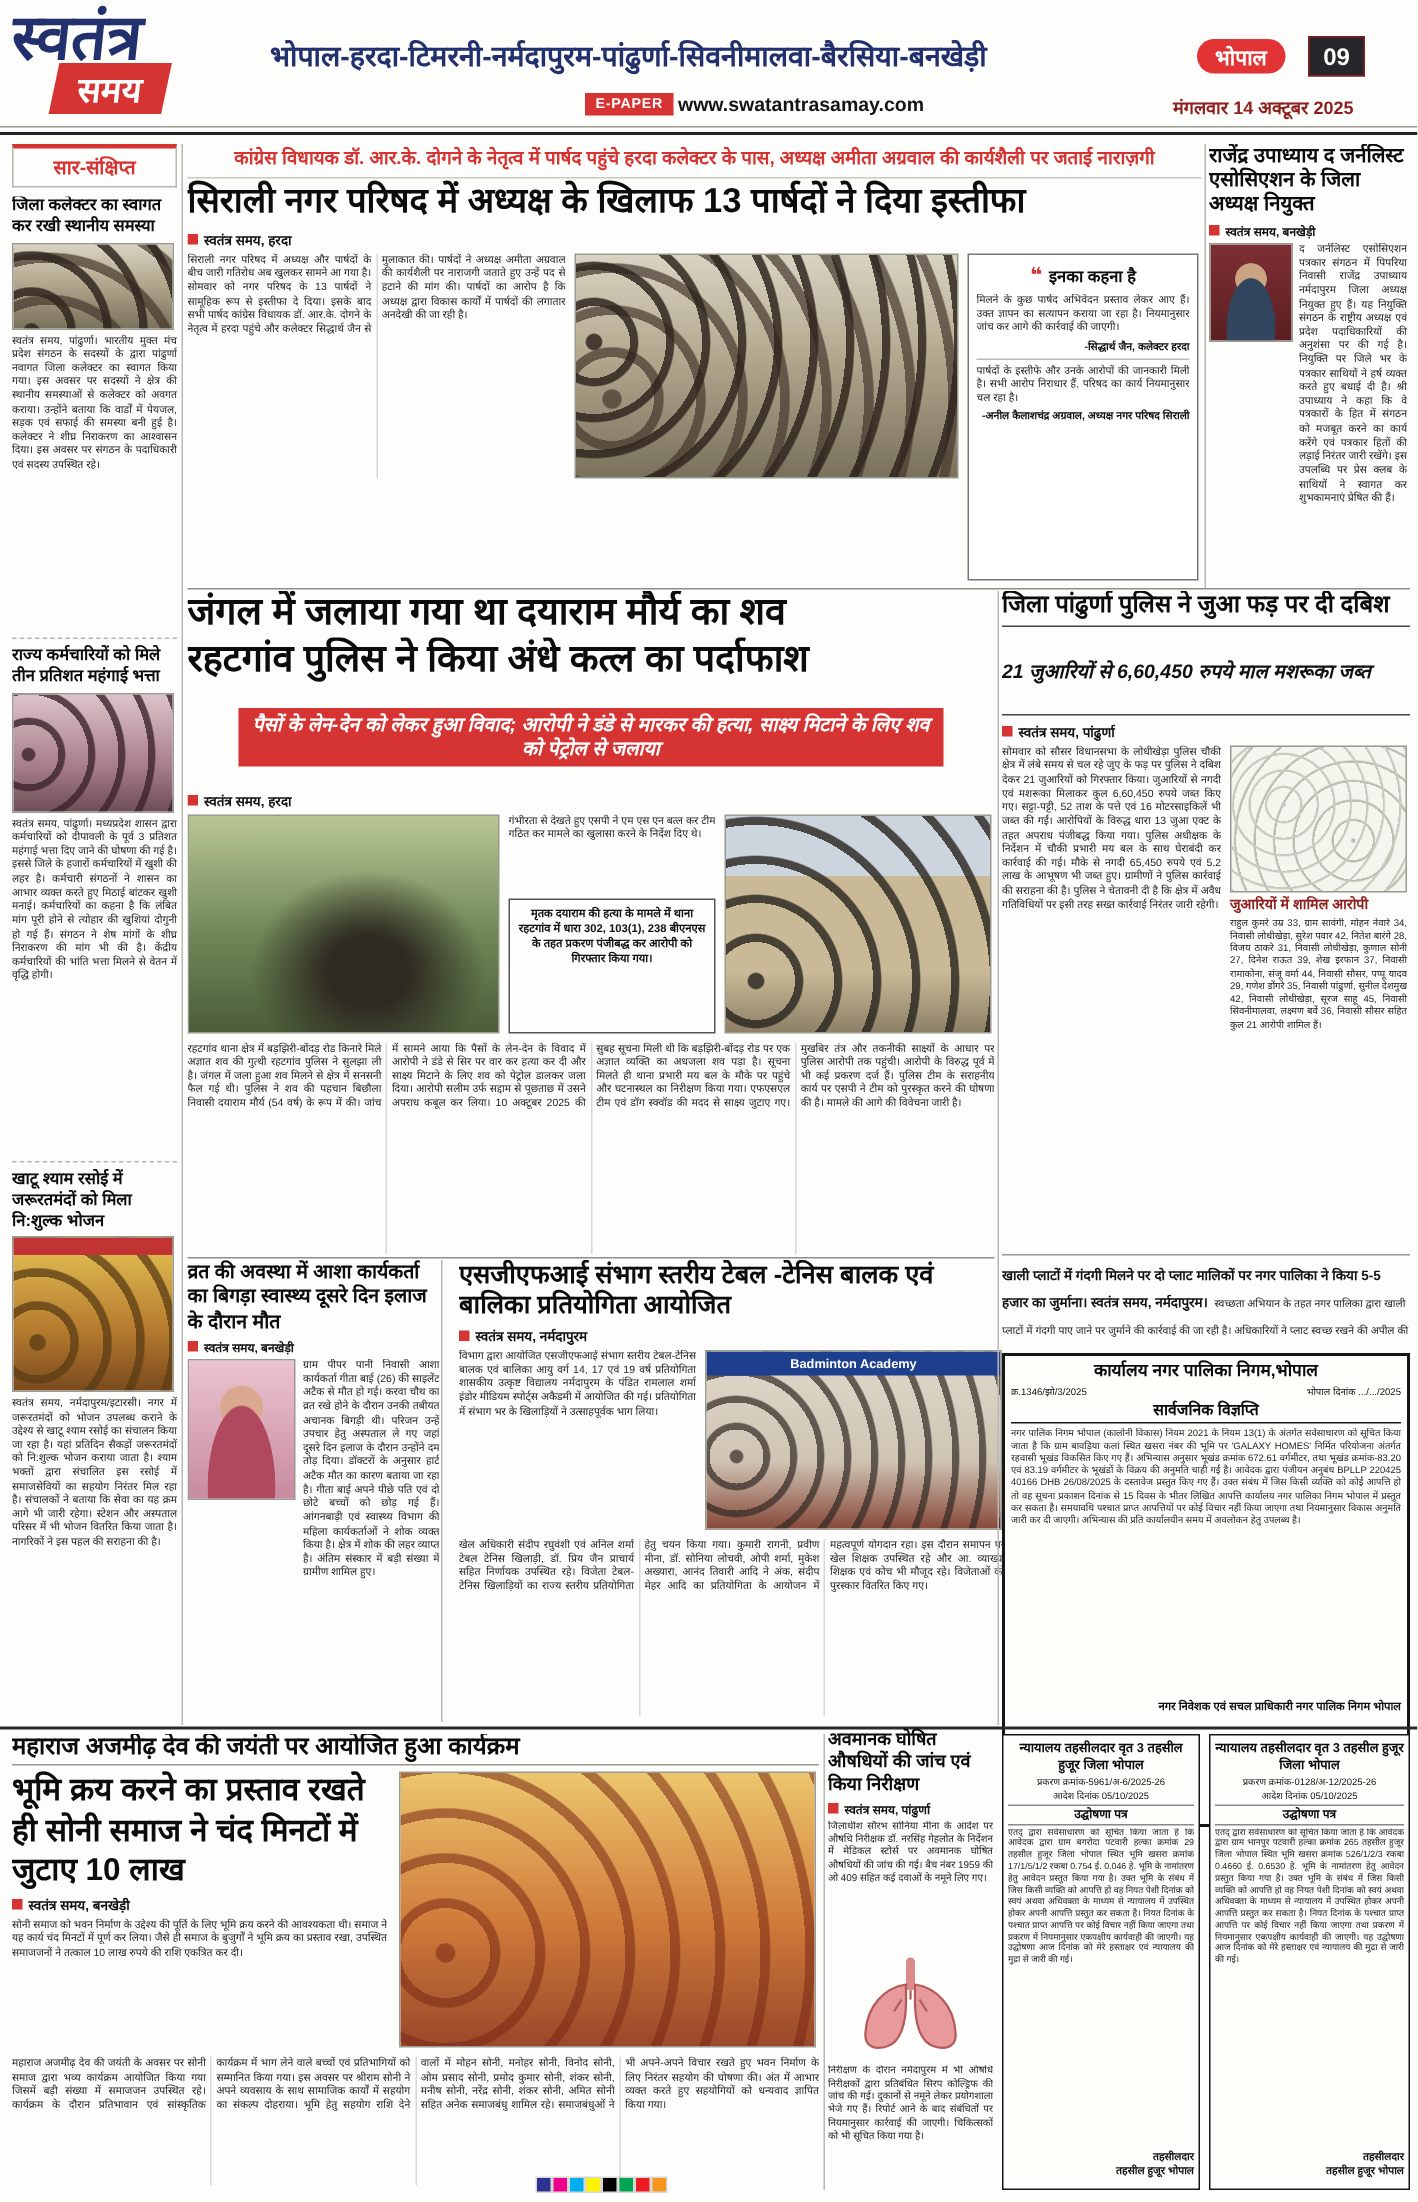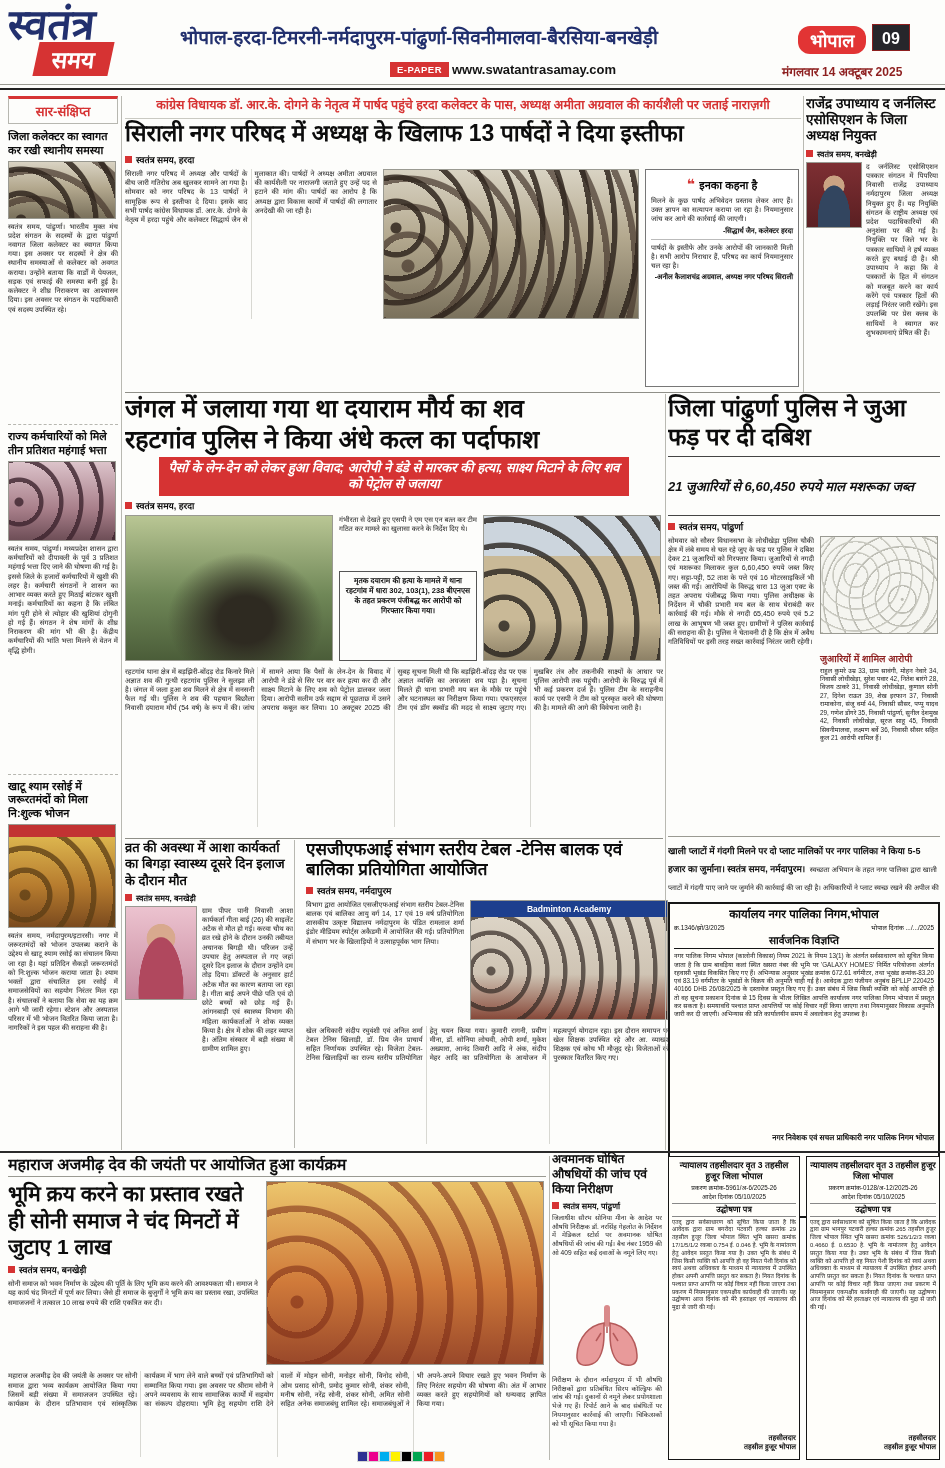--- a/index.html
+++ b/index.html
@@ -39,21 +39,21 @@
 <body>
 
 <div class="abs" style="left:0;top:0;width:945px;height:92px">
   <div class="abs" style="left:8px;top:4px;width:164px;height:82px">
     <div style="font-size:42px;font-weight:800;color:#22306e;line-height:1;transform:skewX(-6deg)">स्वतंत्र</div>
     <div style="display:inline-block;background:#d63333;transform:skewX(-12deg);padding:1px 16px;margin:-4px 0 0 28px">
       <span style="color:#fff;font-weight:bold;font-size:23px;display:inline-block;transform:skewX(6deg)">समय</span>
     </div>
   </div>
   <div class="abs" style="left:180px;top:24px;width:612px;font-size:19px;font-weight:bold;color:#22306e;white-space:nowrap;overflow:hidden">भोपाल-हरदा-टिमरनी-नर्मदापुरम-पांढुर्णा-सिवनीमालवा-बैरसिया-बनखेड़ी</div>
-  <div class="abs" style="left:798px;top:26px;background:#e23434;color:#fff;font-weight:bold;font-size:18px;border-radius:12px;padding:2px 12px">भोपाल</div>
+  <div class="abs" style="left:798px;top:26px;background:#e23434;color:#fff;font-weight:bold;font-size:14px;border-radius:12px;padding:2px 12px">भोपाल</div>
   <div class="abs" style="left:872px;top:24px;width:38px;height:27px;background:#26262b;color:#fff;font-weight:bold;font-size:16px;text-align:center;line-height:27px;border:1px solid #8d1f1f">09</div>
   <div class="abs" style="left:390px;top:62px;background:#d63333;color:#fff;font-weight:bold;font-size:9.5px;padding:2px 7px;letter-spacing:.5px">E-PAPER</div>
   <div class="abs" style="left:452px;top:62px;font-size:13px;font-weight:bold;color:#141414">www.swatantrasamay.com</div>
   <div class="abs" style="left:782px;top:63px;font-size:12px;font-weight:bold;color:#8d1f1f">मंगलवार 14 अक्टूबर 2025</div>
   <div class="abs" style="left:0;top:84px;width:945px;border-top:1px solid #9a9a92"></div>
   <div class="abs" style="left:0;top:88px;width:945px;border-top:2px solid #222"></div>
 </div>
 
 <div class="abs" style="left:8px;top:96px;width:110px;height:1054px;display:flex;flex-direction:column;gap:6px;overflow:hidden">
   <div style="border:1px solid #b7b7b0;border-top:3px solid #d63333;text-align:center;padding:3px 0">
@@ -111,48 +111,48 @@
       <span class="sq"></span>
       <span>स्वतंत्र समय, बनखेड़ी</span>
     </div>
   <div class="photo ph-portrait" style="width:56px;height:66px;float:left;margin:0 4px 2px 0"></div>
   <div class="bt" style="height:196px">द जर्नलिस्ट एसोसिएशन पत्रकार संगठन में पिपरिया निवासी राजेंद्र उपाध्याय नर्मदापुरम जिला अध्यक्ष नियुक्त हुए हैं। यह नियुक्ति संगठन के राष्ट्रीय अध्यक्ष एवं प्रदेश पदाधिकारियों की अनुशंसा पर की गई है। नियुक्ति पर जिले भर के पत्रकार साथियों ने हर्ष व्यक्त करते हुए बधाई दी है। श्री उपाध्याय ने कहा कि वे पत्रकारों के हित में संगठन को मजबूत करने का कार्य करेंगे एवं पत्रकार हितों की लड़ाई निरंतर जारी रखेंगे। इस उपलब्धि पर प्रेस क्लब के साथियों ने स्वागत कर शुभकामनाएं प्रेषित की हैं।</div>
 </div>
 
 <div class="abs" style="left:125px;top:394px;width:538px;height:442px;overflow:hidden">
   <div class="hl" style="font-size:25px;height:31px;white-space:nowrap;overflow:hidden">जंगल में जलाया गया था दयाराम मौर्य का शव</div>
   <div class="hl" style="font-size:25px;height:31px;white-space:nowrap;overflow:hidden">रहटगांव पुलिस ने किया अंधे कत्ल का पर्दाफाश</div>
-  <div class="redstrip" style="width:470px;margin:1px auto">पैसों के लेन-देन को लेकर हुआ विवाद; आरोपी ने डंडे से मारकर की हत्या, साक्ष्य मिटाने के लिए शव को पेट्रोल से जलाया</div>
+  <div class="redstrip" style="width:470px;margin:16px auto">पैसों के लेन-देन को लेकर हुआ विवाद; आरोपी ने डंडे से मारकर की हत्या, साक्ष्य मिटाने के लिए शव को पेट्रोल से जलाया</div>
   <div class="byline">
       <span class="sq"></span>
       <span>स्वतंत्र समय, हरदा</span>
     </div>
   <div style="display:flex;gap:6px;height:146px">
     <div class="photo ph-scene" style="width:208px;height:146px"></div>
     <div style="width:138px;display:flex;flex-direction:column;gap:4px">
       <div class="bt" style="height:52px">गंभीरता से देखते हुए एसपी ने एम एस एन ब‍त्ल कर टीम गठित कर मामले का खुलासा करने के निर्देश दिए थे।</div>
       <div style="border:1px solid #555;padding:4px;font-size:7.5px;font-weight:bold;line-height:1.35;text-align:center;flex:1;overflow:hidden">मृतक दयाराम की हत्या के मामले में थाना रहटगांव में धारा 302, 103(1), 238 बीएनएस के तहत प्रकरण पंजीबद्ध कर आरोपी को गिरफ्तार किया गया।</div>
     </div>
     <div class="photo ph-station" style="width:178px;height:146px"></div>
   </div>
   <div class="bt cols-4" style="height:160px;margin-top:6px">रहटगांव थाना क्षेत्र में बड़झिरी-बोंदड़ रोड किनारे मिले अज्ञात शव की गुत्थी रहटगांव पुलिस ने सुलझा ली है। जंगल में जला हुआ शव मिलने से क्षेत्र में सनसनी फैल गई थी। पुलिस ने शव की पहचान बिछौला निवासी दयाराम मौर्य (54 वर्ष) के रूप में की। जांच में सामने आया कि पैसों के लेन-देन के विवाद में आरोपी ने डंडे से सिर पर वार कर हत्या कर दी और साक्ष्य मिटाने के लिए शव को पेट्रोल डालकर जला दिया। आरोपी सलीम उर्फ सद्दाम से पूछताछ में उसने अपराध कबूल कर लिया। 10 अक्टूबर 2025 की सुबह सूचना मिली थी कि बड़झिरी-बोंदड़ रोड पर एक अज्ञात व्यक्ति का अधजला शव पड़ा है। सूचना मिलते ही थाना प्रभारी मय बल के मौके पर पहुंचे और घटनास्थल का निरीक्षण किया गया। एफएसएल टीम एवं डॉग स्क्वॉड की मदद से साक्ष्य जुटाए गए। मुखबिर तंत्र और तकनीकी साक्ष्यों के आधार पर पुलिस आरोपी तक पहुंची। आरोपी के विरुद्ध पूर्व में भी कई प्रकरण दर्ज हैं। पुलिस टीम के सराहनीय कार्य पर एसपी ने टीम को पुरस्कृत करने की घोषणा की है। मामले की आगे की विवेचना जारी है।</div>
 </div>
 
 <div class="abs" style="left:668px;top:394px;width:272px;height:438px;overflow:hidden">
-  <div class="hl" style="font-size:24px;line-height:1.2">जिला पांढुर्णा पुलिस ने जुआ फड़ पर दी दबिश</div>
+  <div class="hl" style="font-size:16px;line-height:1.2">जिला पांढुर्णा पुलिस ने जुआ फड़ पर दी दबिश</div>
   <div style="border-top:1px solid #444;border-bottom:1px solid #444;font-style:italic;font-weight:bold;font-size:13px;padding:20px 0;margin:4px 0">21 जुआरियों से 6,60,450 रुपये माल मशरूका जब्त</div>
   <div class="byline">
       <span class="sq"></span>
       <span>स्वतंत्र समय, पांढुर्णा</span>
     </div>
   <div style="display:flex;gap:6px">
     <div class="bt" style="width:146px;height:330px">सोमवार को सौसर विधानसभा के लोधीखेड़ा पुलिस चौकी क्षेत्र में लंबे समय से चल रहे जुए के फड़ पर पुलिस ने दबिश देकर 21 जुआरियों को गिरफ्तार किया। जुआरियों से नगदी एवं मशरूका मिलाकर कुल 6,60,450 रुपये जब्त किए गए। सट्टा-पट्टी, 52 ताश के पत्ते एवं 16 मोटरसाइकिलें भी जब्त की गईं। आरोपियों के विरुद्ध धारा 13 जुआ एक्ट के तहत अपराध पंजीबद्ध किया गया। पुलिस अधीक्षक के निर्देशन में चौकी प्रभारी मय बल के साथ घेराबंदी कर कार्रवाई की गई। मौके से नगदी 65,450 रुपये एवं 5.2 लाख के आभूषण भी जब्त हुए। ग्रामीणों ने पुलिस कार्रवाई की सराहना की है। पुलिस ने चेतावनी दी है कि क्षेत्र में अवैध गतिविधियों पर इसी तरह सख्त कार्रवाई निरंतर जारी रहेगी।</div>
     <div style="width:118px">
       <div class="photo ph-cartoon" style="width:118px;height:98px"></div>
-      <div class="hl" style="font-size:9.5px;margin:20px 0 2px;color:#8d1f1f">जुआरियों में शामिल आरोपी</div>
+      <div class="hl" style="font-size:9.5px;margin:4px 0 2px;color:#8d1f1f">जुआरियों में शामिल आरोपी</div>
       <div class="bt" style="font-size:6.4px;height:212px">राहुल कुमरे उम्र 33, ग्राम सावंगी, मोहन नेवारे 34, निवासी लोधीखेड़ा, सुरेश पवार 42, नितेश बारंगे 28, विजय ठाकरे 31, निवासी लोधीखेड़ा, कुणाल सोनी 27, दिनेश राऊत 39, शेख इरफान 37, निवासी रामाकोना, संजू वर्मा 44, निवासी सौसर, पप्पू यादव 29, गणेश डोंगरे 35, निवासी पांढुर्णा, सुनील देशमुख 42, निवासी लोधीखेड़ा, सूरज साहू 45, निवासी सिवनीमालवा, लक्ष्मण बर्वे 36, निवासी सौसर सहित कुल 21 आरोपी शामिल हैं।</div>
     </div>
   </div>
 </div>
 
 <div class="abs" style="left:668px;top:836px;width:272px;height:62px;overflow:hidden;border-top:1px solid #9a9a92;padding-top:3px">
   <span style="font-size:9px;font-weight:bold;line-height:1.3">खाली प्लाटों में गंदगी मिलने पर दो प्लाट मालिकों पर नगर पालिका ने किया 5-5 हजार का जुर्माना। स्वतंत्र समय, नर्मदापुरम।</span>
   <span class="bt" style="display:inline">स्वच्छता अभियान के तहत नगर पालिका द्वारा खाली प्लाटों में गंदगी पाए जाने पर जुर्माने की कार्रवाई की जा रही है। अधिकारियों ने प्लाट स्वच्छ रखने की अपील की है।</span>
 </div>
 
@@ -191,21 +191,21 @@
   </div>
   <div class="bt cols-3" style="height:118px;margin-top:6px">खेल अधिकारी संदीप रघुवंशी एवं अनिल शर्मा टेबल टेनिस खिलाड़ी, डॉ. प्रिय जैन प्राचार्य सहित निर्णायक उपस्थित रहे। विजेता टेबल-टेनिस खिलाड़ियों का राज्य स्तरीय प्रतियोगिता हेतु चयन किया गया। कुमारी रागनी, प्रवीण मीना, डॉ. सोनिया लोचवी, ओपी शर्मा, मुकेश अख्यारा, आनंद तिवारी आदि ने अंक, संदीप मेहर आदि का प्रतियोगिता के आयोजन में महत्वपूर्ण योगदान रहा। इस दौरान समापन पर खेल शिक्षक उपस्थित रहे और आ. व्याख्या शिक्षक एवं कोच भी मौजूद रहे। विजेताओं को पुरस्कार वितरित किए गए।</div>
 </div>
 
 <div class="hline" style="left:0;top:1151px;width:945px;border-top:2px solid #2a2a2a"></div>
 
 <div class="abs" style="left:8px;top:1156px;width:538px;height:304px;overflow:hidden">
   <div class="hl kicker-rule" style="font-size:16px">महाराज अजमीढ़ देव की जयंती पर आयोजित हुआ कार्यक्रम</div>
   <div style="display:flex;gap:8px;margin-top:4px">
     <div style="width:250px">
-      <div class="hl" style="font-size:21px;line-height:1.25">भूमि क्रय करने का प्रस्ताव रखते ही सोनी समाज ने चंद मिनटों में जुटाए 1 लाख</div>
+      <div class="hl" style="font-size:21px;line-height:1.25">भूमि क्रय करने का प्रस्ताव रखते ही सोनी समाज ने चंद मिनटों में जुटाए 10 लाख</div>
       <div class="byline">
           <span class="sq"></span>
           <span>स्वतंत्र समय, बनखेड़ी</span>
         </div>
       <div class="bt" style="height:64px">सोनी समाज को भवन निर्माण के उद्देश्य की पूर्ति के लिए भूमि क्रय करने की आवश्यकता थी। समाज ने यह कार्य चंद मिनटों में पूर्ण कर लिया। जैसे ही समाज के बुजुर्गों ने भूमि क्रय का प्रस्ताव रखा, उपस्थित समाजजनों ने तत्काल 10 लाख रुपये की राशि एकत्रित कर दी।</div>
     </div>
     <div class="photo ph-event" style="width:278px;height:184px"></div>
   </div>
   <div class="bt cols-4" style="height:86px;margin-top:6px">महाराज अजमीढ़ देव की जयंती के अवसर पर सोनी समाज द्वारा भव्य कार्यक्रम आयोजित किया गया जिसमें बड़ी संख्या में समाजजन उपस्थित रहे। कार्यक्रम के दौरान प्रतिभावान एवं सांस्कृतिक कार्यक्रम में भाग लेने वाले बच्चों एवं प्रतिभागियों को सम्मानित किया गया। इस अवसर पर श्रीराम सोनी ने अपने व्यवसाय के साथ सामाजिक कार्यों में सहयोग का संकल्प दोहराया। भूमि हेतु सहयोग राशि देने वालों में मोहन सोनी, मनोहर सोनी, विनोद सोनी, ओम प्रसाद सोनी, प्रमोद कुमार सोनी, शंकर सोनी, मनीष सोनी, नरेंद्र सोनी, शंकर सोनी, अमित सोनी सहित अनेक समाजबंधु शामिल रहे। समाजबंधुओं ने भी अपने-अपने विचार रखते हुए भवन निर्माण के लिए निरंतर सहयोग की घोषणा की। अंत में आभार व्यक्त करते हुए सहयोगियों को धन्यवाद ज्ञापित किया गया।</div>
 </div>

